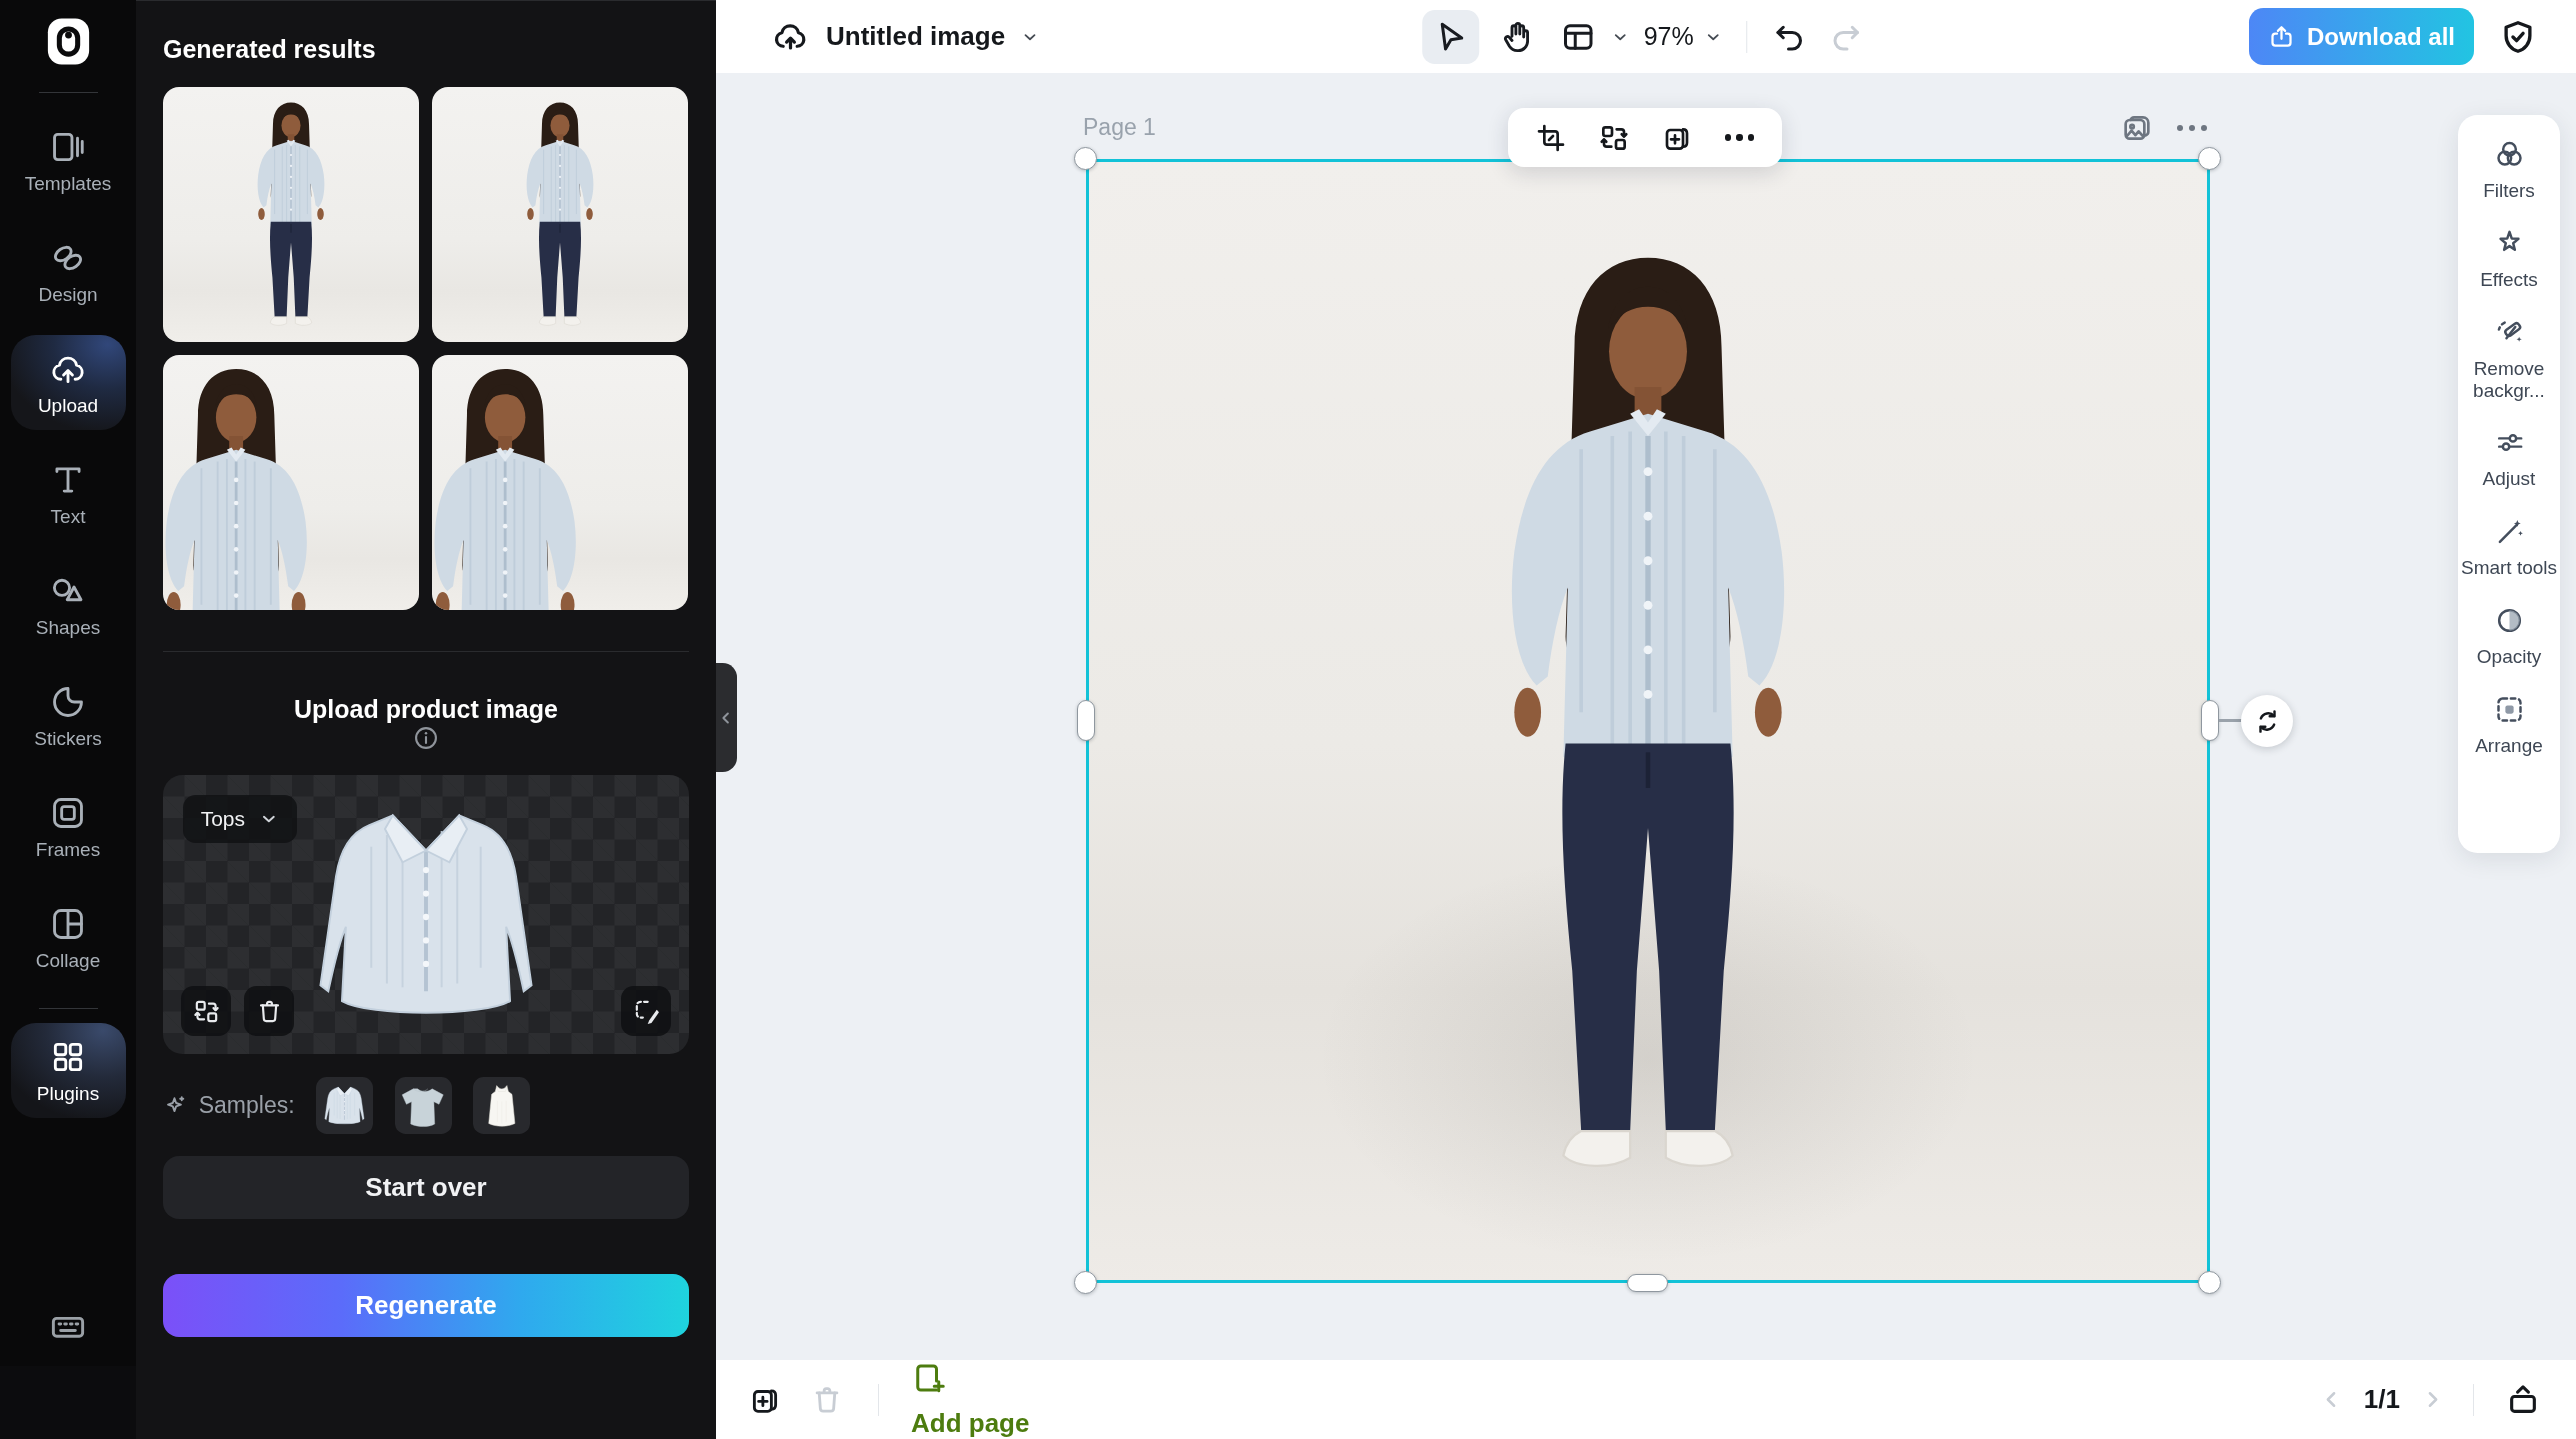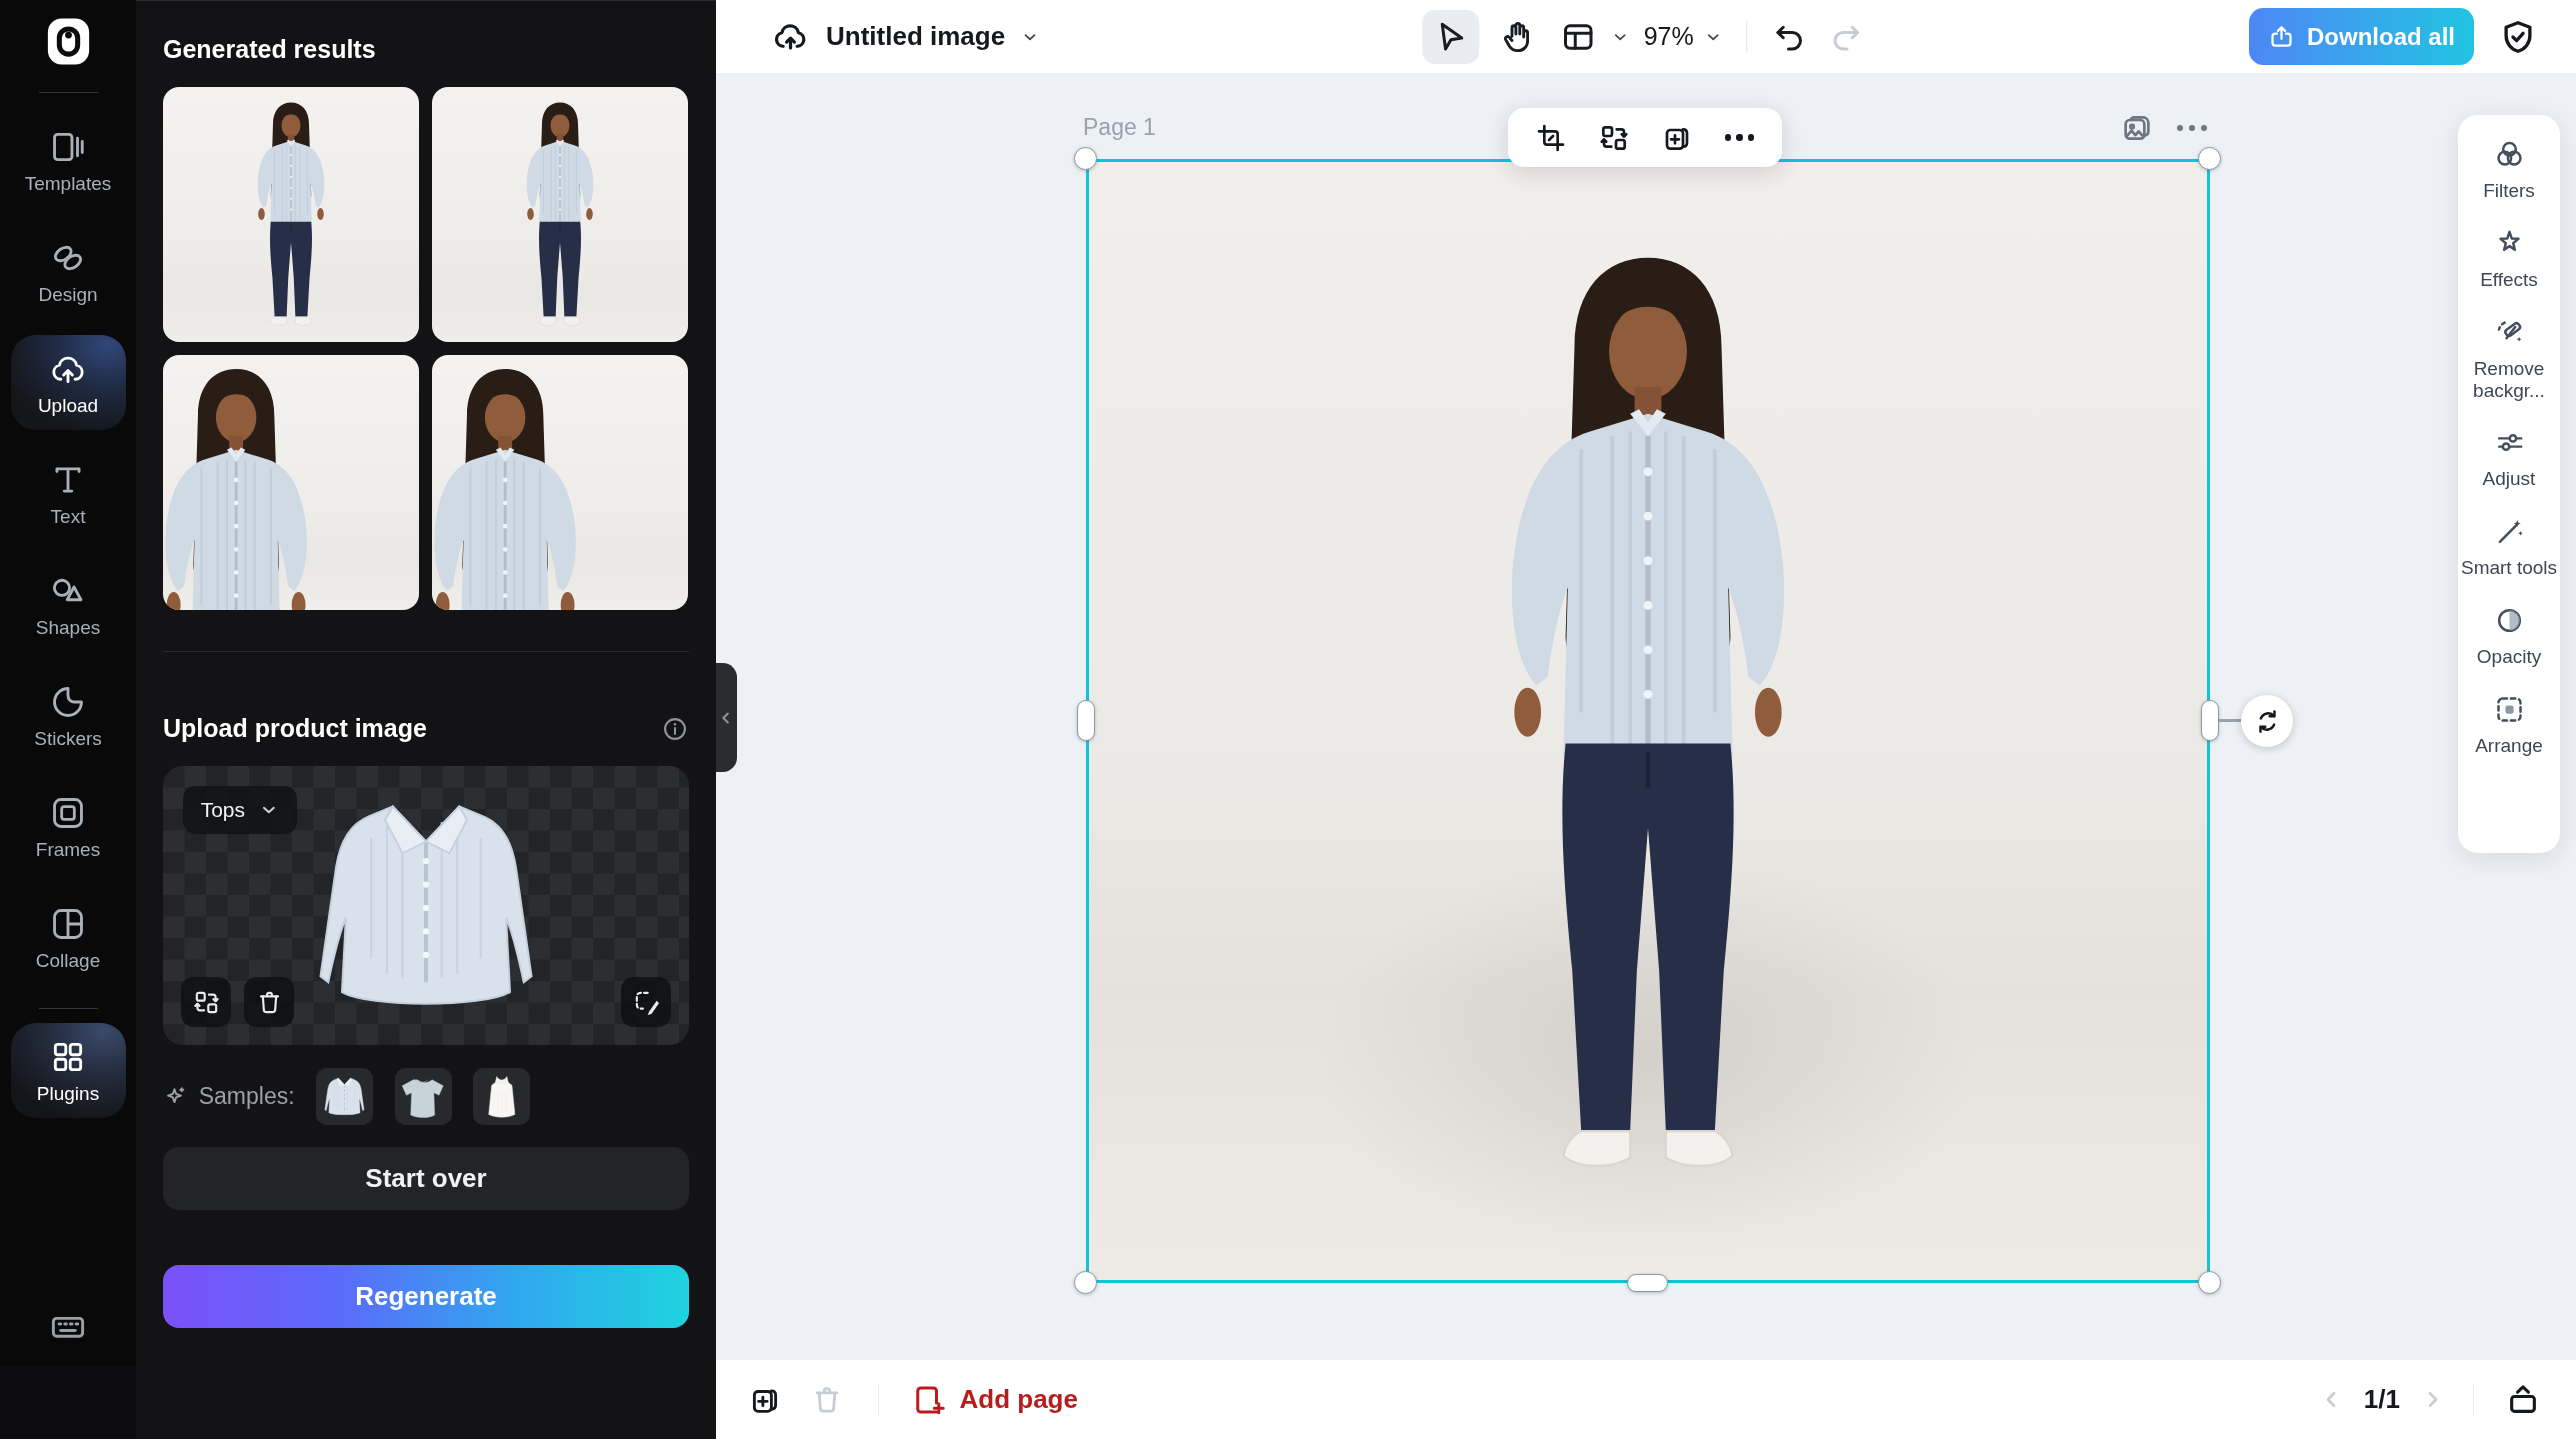--- a/index.html
+++ b/index.html
@@ -25,21 +25,21 @@
   .panel-div{border-top:0.9px solid #2a2b2e;}
   .panel-body{padding:0 27px;}
   .section-title{font-size:25px;font-weight:700;color:#fff;}
   .gen-title{margin-top:34px;}
   .thumb-grid{margin-top:23px;display:grid;grid-template-columns:256px 256px;gap:13.4px;}
   .thumb{width:256px;height:255px;border-radius:16px;overflow:hidden;background:linear-gradient(180deg,#f3f2f0,#eeedea 60%,#e9e7e3 80%,#f0eeea);position:relative;cursor:pointer;}
   .thumb svg{position:absolute;left:50%;transform:translateX(-50%);}
   .thumb .full{height:235px;top:9px;}
   .thumb .half{width:100%;height:100%;left:0;transform:none;}
   .sec-div{margin-top:41px;border-top:0.9px solid #2a2b2e;}
-  .upload-head{margin-top:62px;display:flex;align-items:center;justify-content:space-between;}
+  .upload-head{margin-top:43px;display:flex;align-items:center;justify-content:space-between;flex-direction:column;}
   .info-ic{width:28px;height:28px;color:#8f949b;cursor:pointer;}
   .checker{margin-top:23px;position:relative;width:526px;height:279px;border-radius:19.7px;overflow:hidden;
     background-color:#232427;
     background-image:linear-gradient(45deg,#2d2e31 25%,transparent 25%,transparent 75%,#2d2e31 75%),
                      linear-gradient(45deg,#2d2e31 25%,transparent 25%,transparent 75%,#2d2e31 75%);
     background-size:43px 43px;background-position:0 0,21.5px 21.5px;}
   .tops-pill{position:absolute;top:19.7px;left:19.7px;height:48px;padding:0 18px;border-radius:12.5px;background:rgba(17,18,20,.85);display:flex;align-items:center;gap:14.3px;cursor:pointer;}
   .tops-pill .tops-label{font-size:21px;color:#f2f3f5;}
   .tops-pill svg{width:19.7px;height:19.7px;color:#cfd3d8;}
   .checker .shirt-img{position:absolute;left:50%;top:12.5px;transform:translateX(-50%);height:258px;}
@@ -99,21 +99,21 @@
   .dots{display:flex;gap:5.4px;align-items:center;}
   .dots i{width:6.3px;height:6.3px;border-radius:50%;background:currentColor;}
   .collapse-tab{position:absolute;left:-1.8px;top:590px;width:23px;height:109px;background:#2b2c2f;border-radius:0 14.3px 14.3px 0;display:flex;align-items:center;justify-content:center;color:#8f949b;cursor:pointer;}
   .collapse-tab svg{width:18px;height:18px;}
 
   .bottombar{position:absolute;left:0;bottom:0;right:0;height:79px;background:#fff;display:flex;align-items:center;}
   .bb-left{display:flex;align-items:center;gap:23px;padding-left:29px;}
   .bb-btn{width:39px;height:39px;display:flex;align-items:center;justify-content:center;color:#15181c;cursor:pointer;}
   .bb-btn svg{width:34px;height:34px;}
   .bb-btn.disabled{color:#c8cdd4;cursor:default;}
-  .addpage{display:flex;align-items:center;gap:12.5px;color:#b91c1c;cursor:pointer;}
+  .addpage{display:flex;gap:12.5px;color:#4d7c0f;cursor:pointer;flex-direction:column;}
   .addpage span{font-size:26px;font-weight:600;}
   .bb-right{margin-left:auto;display:flex;align-items:center;gap:19.7px;padding-right:34px;}
   .pg-ind{font-size:26px;font-weight:600;color:#15181c;}
   .bb-chev{width:25px;height:25px;color:#c8cdd4;cursor:default;}
 
   
   .right-tools{position:absolute;right:16px;top:115px;width:102px;height:738px;background:#fff;border-radius:19.7px;box-shadow:0 5.4px 25px rgba(30,40,60,.10);display:flex;flex-direction:column;align-items:center;padding-top:23px;box-sizing:border-box;}
   .rtool{display:flex;flex-direction:column;align-items:center;gap:9px;margin-bottom:25px;color:#3e4754;cursor:pointer;width:100px;}
   .rtool svg{width:33px;height:33px;color:#444e5d;}
   .rtool .rtool-label{font-size:19px;text-align:center;line-height:1.15;}

